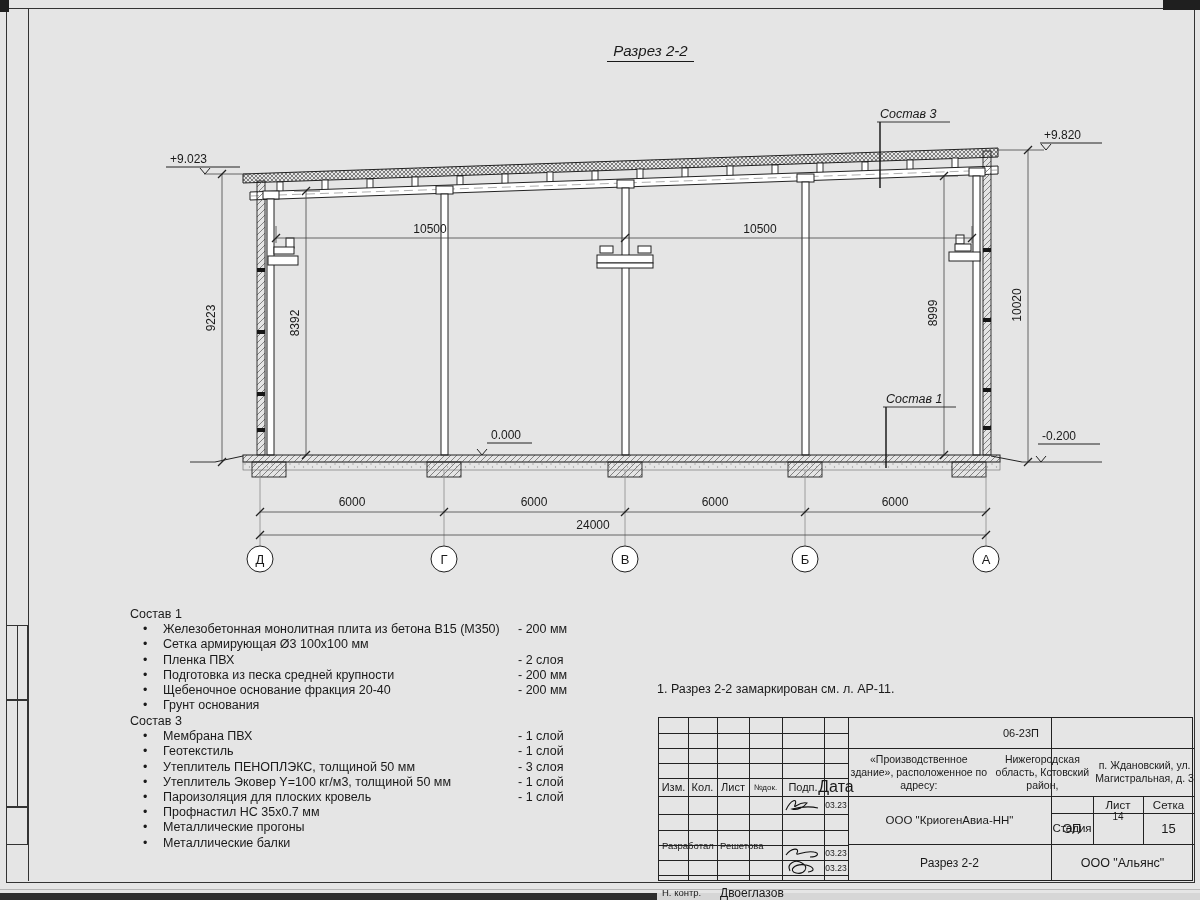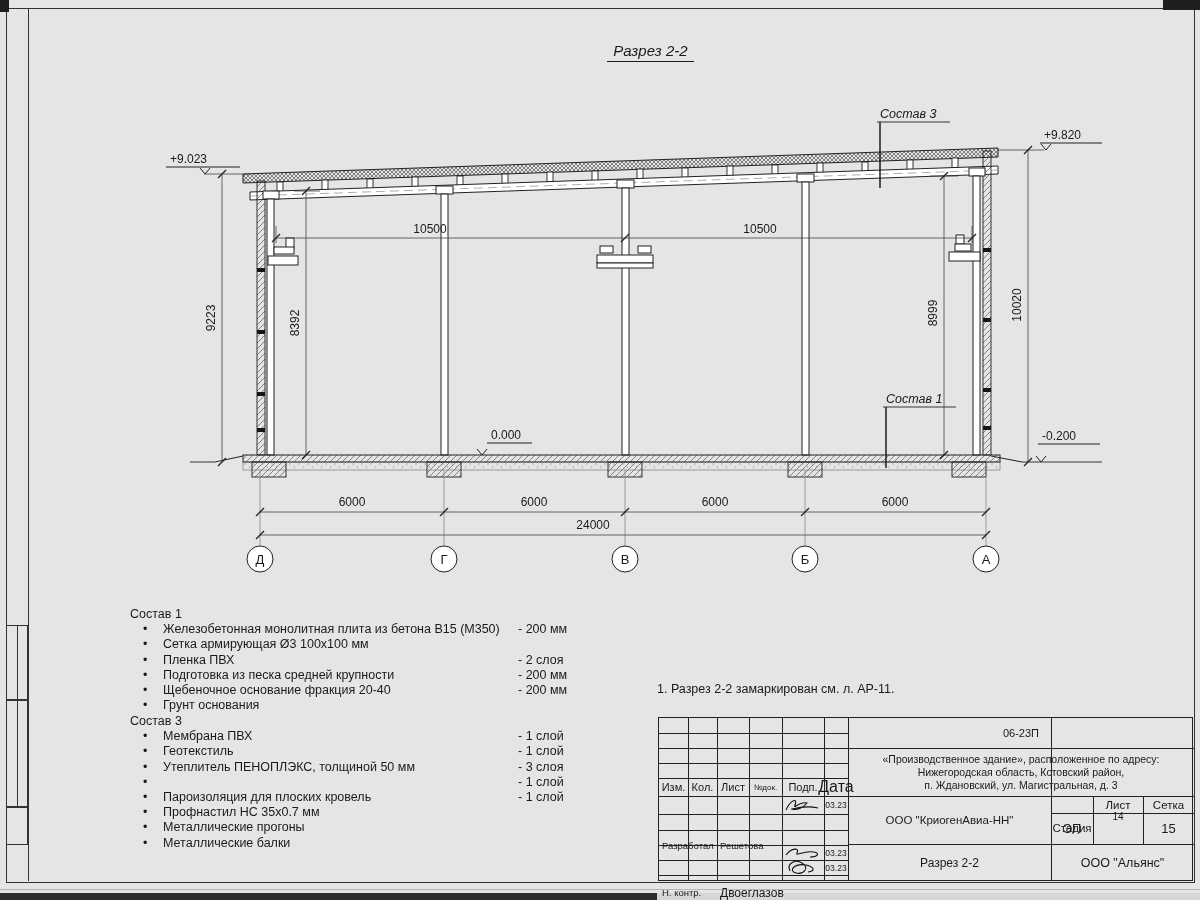--- a/index.html
+++ b/index.html
@@ -305,20 +305,21 @@
         <span class="nm">Геотекстиль</span>
         <span class="qty">- 1 слой</span>
       </div>
     <div class="row">
         <span class="b">•</span>
         <span class="nm">Утеплитель ПЕНОПЛЭКС, толщиной 50 мм</span>
         <span class="qty">- 3 слоя</span>
       </div>
     <div class="row">
         <span class="b">•</span>
+        <span class="nm">Утеплитель Эковер Y=100 кг/м3, толщиной 50 мм</span>
         <span class="qty">- 1 слой</span>
       </div>
     <div class="row">
         <span class="b">•</span>
         <span class="nm">Пароизоляция для плоских кровель</span>
         <span class="qty">- 1 слой</span>
       </div>
     <div class="row">
         <span class="b">•</span>
         <span class="nm">Профнастил НС 35x0.7 мм</span>
@@ -385,21 +386,21 @@
 
     <svg class="sig-svg" style="left:123px;top:79px;" width="42" height="17">
       <path d="M4,13 C9,2 16,1 13,8 C11,13 17,4 25,6 C22,10 15,14 10,12 C18,10 28,9 36,11" fill="none" stroke="#111" stroke-width="1.1"></path>
     </svg>
     <svg class="sig-svg" style="left:123px;top:127px;" width="44" height="34">
       <path d="M4,10 C10,2 18,3 15,8 C13,12 22,5 32,7 C38,8 36,12 28,12" fill="none" stroke="#111" stroke-width="1.1"></path>
       <path d="M8,26 C4,18 14,14 20,18 C28,22 22,30 14,28 C6,26 12,18 24,20 C32,22 34,26 26,27" fill="none" stroke="#111" stroke-width="1.1"></path>
     </svg>
 
     <div class="cell" style="left:189px;top:0;width:346px;height:30px;font-size:11px;">06-23П</div>
-    <div class="cell" style="left:189px;top:30px;width:346px;height:48px;font-size:10.5px;line-height:13px;flex-direction:column;justify-content:center;">
+    <div class="cell" style="left:189px;top:30px;width:346px;height:48px;font-size:10.5px;line-height:13px;flex-direction:row;justify-content:center;">
       <div>«Производственное здание», расположенное по адресу:</div>
       <div>Нижегородская область, Кстовский район,</div>
       <div>п. Ждановский, ул. Магистральная, д. 3</div>
     </div>
     <div class="cell" style="left:189px;top:78px;width:203px;height:48px;font-size:11.5px;">ООО "КриогенАвиа-НН"</div>
     <div class="cell" style="left:189px;top:126px;width:203px;height:38px;font-size:12px;">Разрез 2-2</div>
 
     <div class="cell" style="left:392px;top:78px;width:42px;height:17px;font-size:11.5px;margin-top:23px;">Стадия</div>
     <div class="cell" style="left:434px;top:78px;width:50px;height:17px;font-size:11.5px;">Лист</div>
     <div class="cell" style="left:484px;top:78px;width:51px;height:17px;font-size:11.5px;">Сетка</div>

